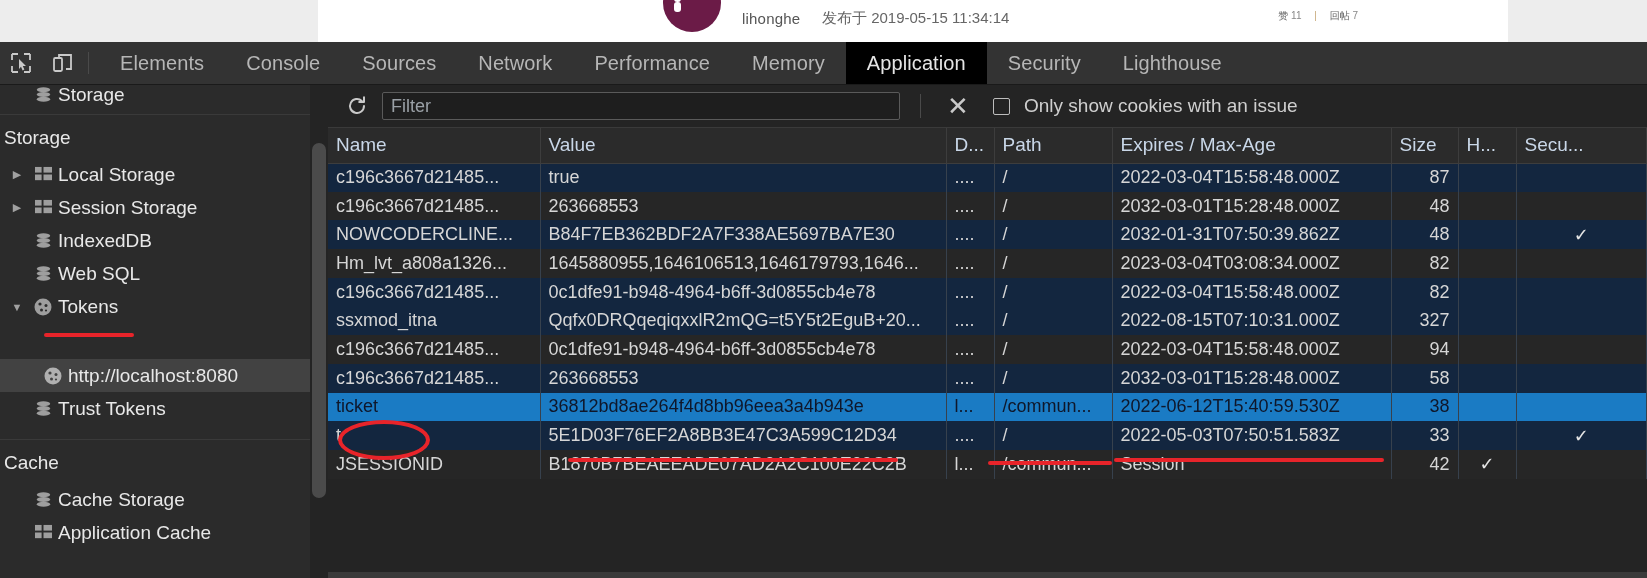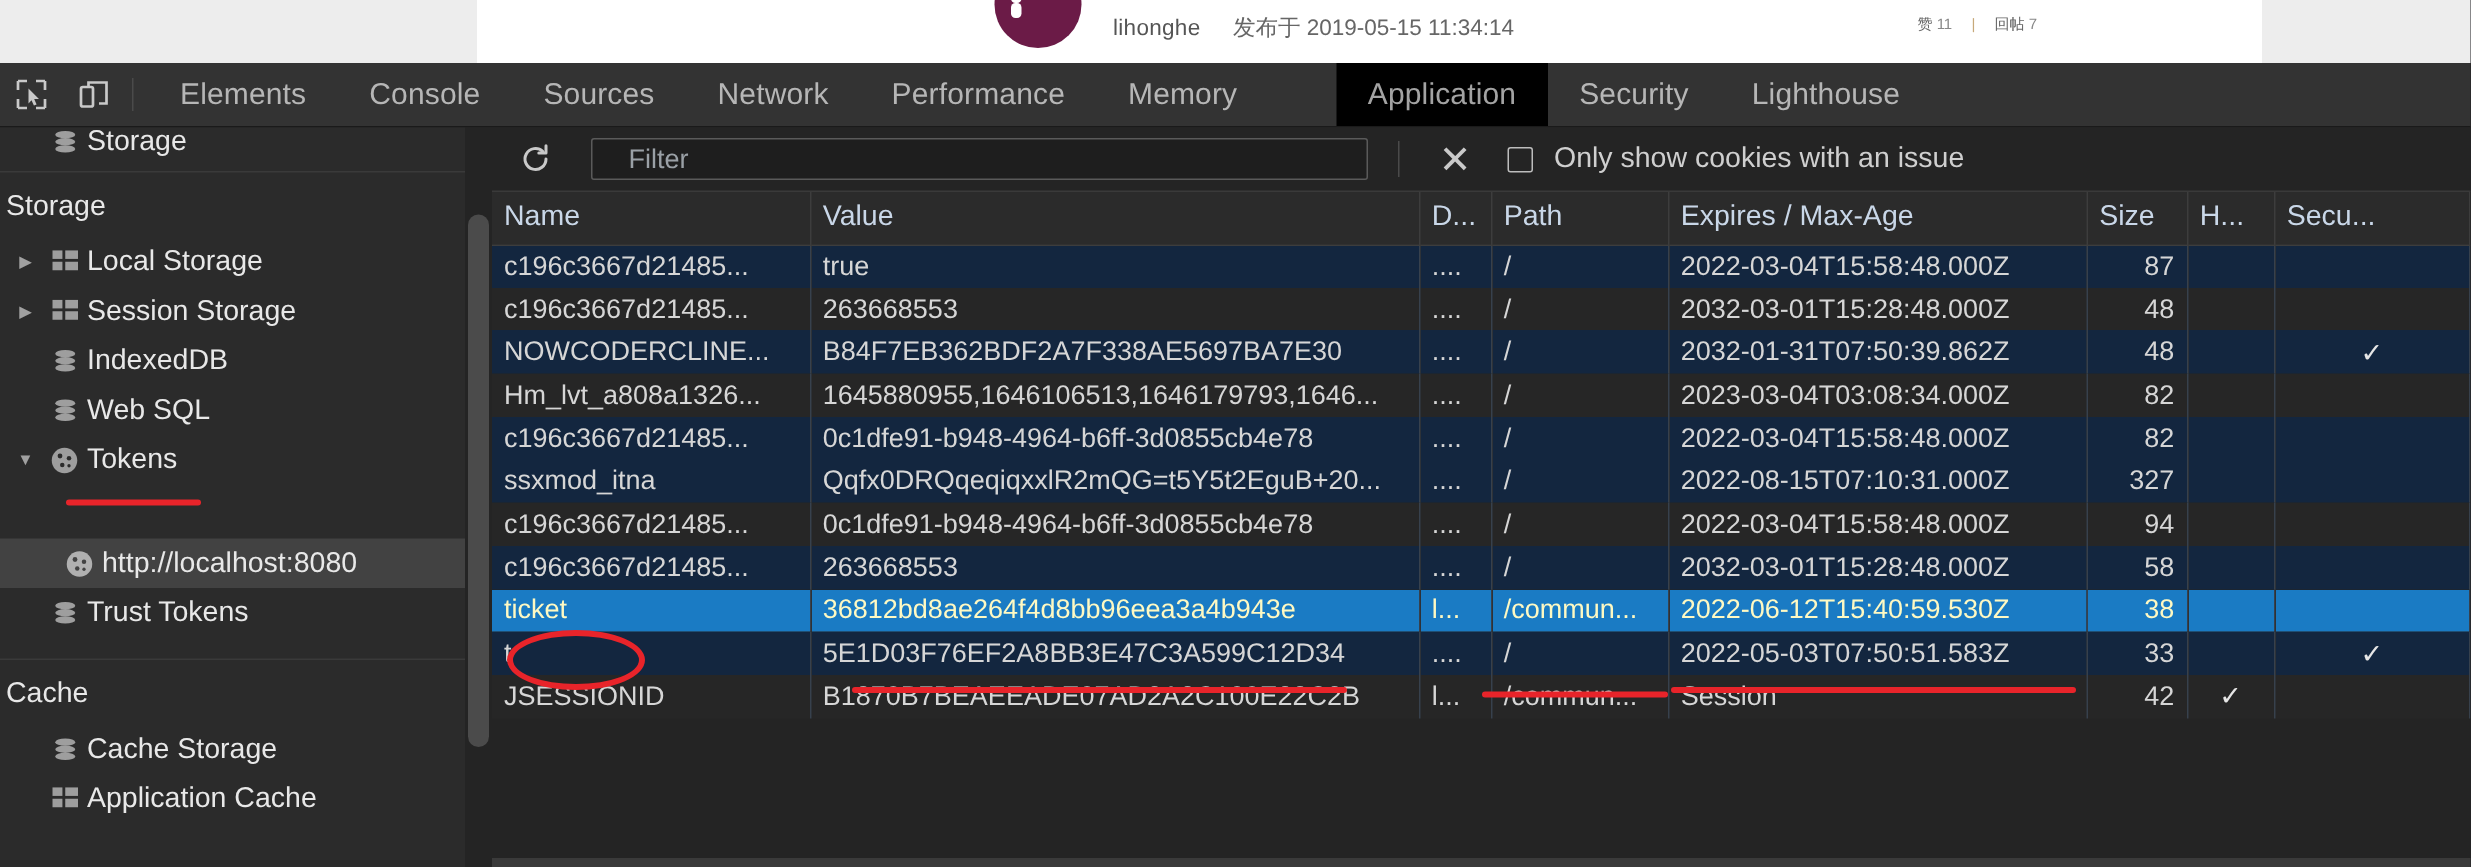--- a/index.html
+++ b/index.html
@@ -65,21 +65,21 @@
   .tool-btn svg { display: block; }
   .tb-divider {
     width: 1px; height: 22px; align-self: center; background: #4a4a4a; margin: 0 10px 0 4px;
   }
   .tabs { display: flex; align-items: stretch; }
   .tab {
     display: flex; align-items: center; padding: 0 21px;
     font-size: 20px; color: #b6b6b6; white-space: nowrap; cursor: pointer;
     letter-spacing: .1px;
   }
-  .tab.active { background: #000000; color: #a3a3a3; margin-left: 45px; }
+  .tab.active { background: #000000; color: #e5e5e5; }
 
   
   .dt-body { position: relative; height: 493px; width: 100%; }
 
   
   .sidebar {
     position: absolute; left: 0; top: 0; width: 310px; height: 493px;
     background: #2b2b2b; overflow: hidden;
   }
   .side-scroll-track {
@@ -119,23 +119,23 @@
   }
   .cookie-toolbar {
     position: relative; height: 43px; display: flex; align-items: center;
     border-bottom: 1px solid #3a3a3a; padding-left: 12px;
   }
   .refresh-btn {
     width: 34px; height: 30px; display: flex; align-items: center; justify-content: center;
     cursor: pointer;
   }
   .filter-input {
-    width: 518px; height: 28px; margin-left: 20px;
+    width: 518px; height: 28px; margin-left: 8px;
     background: #1e1e1e; border: 1px solid #5a5a5a; border-radius: 2px;
-    color: #d0d0d0; font-size: 18px; padding: 0 24px;
+    color: #d0d0d0; font-size: 18px; padding: 0 8px;
     font-family: "Liberation Sans", sans-serif; outline: none;
   }
   .filter-input::placeholder { color: #9aa0a6; }
   .tb-sep { width: 1px; height: 24px; background: #4a4a4a; margin: 0 22px 0 20px; }
   .clear-btn {
     width: 30px; height: 30px; display: flex; align-items: center; justify-content: center;
     font-size: 26px; color: #c9c9c9; cursor: pointer; line-height: 1;
   }
   .issue-check {
     display: flex; align-items: center; margin-left: 20px; cursor: pointer;
@@ -158,21 +158,21 @@
     border-bottom: 1px solid #3d3d3d; white-space: nowrap; cursor: pointer;
     font-size: 19px;
   }
   table.cookies td {
     height: 28.7px; padding: 0 8px; border-right: 1px solid #37414d;
     white-space: nowrap; overflow: hidden; text-overflow: ellipsis;
     font-size: 18px;
   }
   tr.odd td  { background: #13263f; }
   tr.even td { background: #262626; }
-  tr.sel td  { background: #1a7bc4; color: #fef9c3; }
+  tr.sel td  { background: #1a7bc4; color: #0f172a; }
   td.num { text-align: right; }
   td.ctr { text-align: center; }
   .check { color: #e6e6e6; font-size: 18px; }
 
   
   .annot { position: absolute; pointer-events: none; }
   .red-underline { background: #e8242a; height: 4px; border-radius: 2px; }
   .ellipse {
     border: 4px solid #e8242a; border-radius: 50%;
   }

